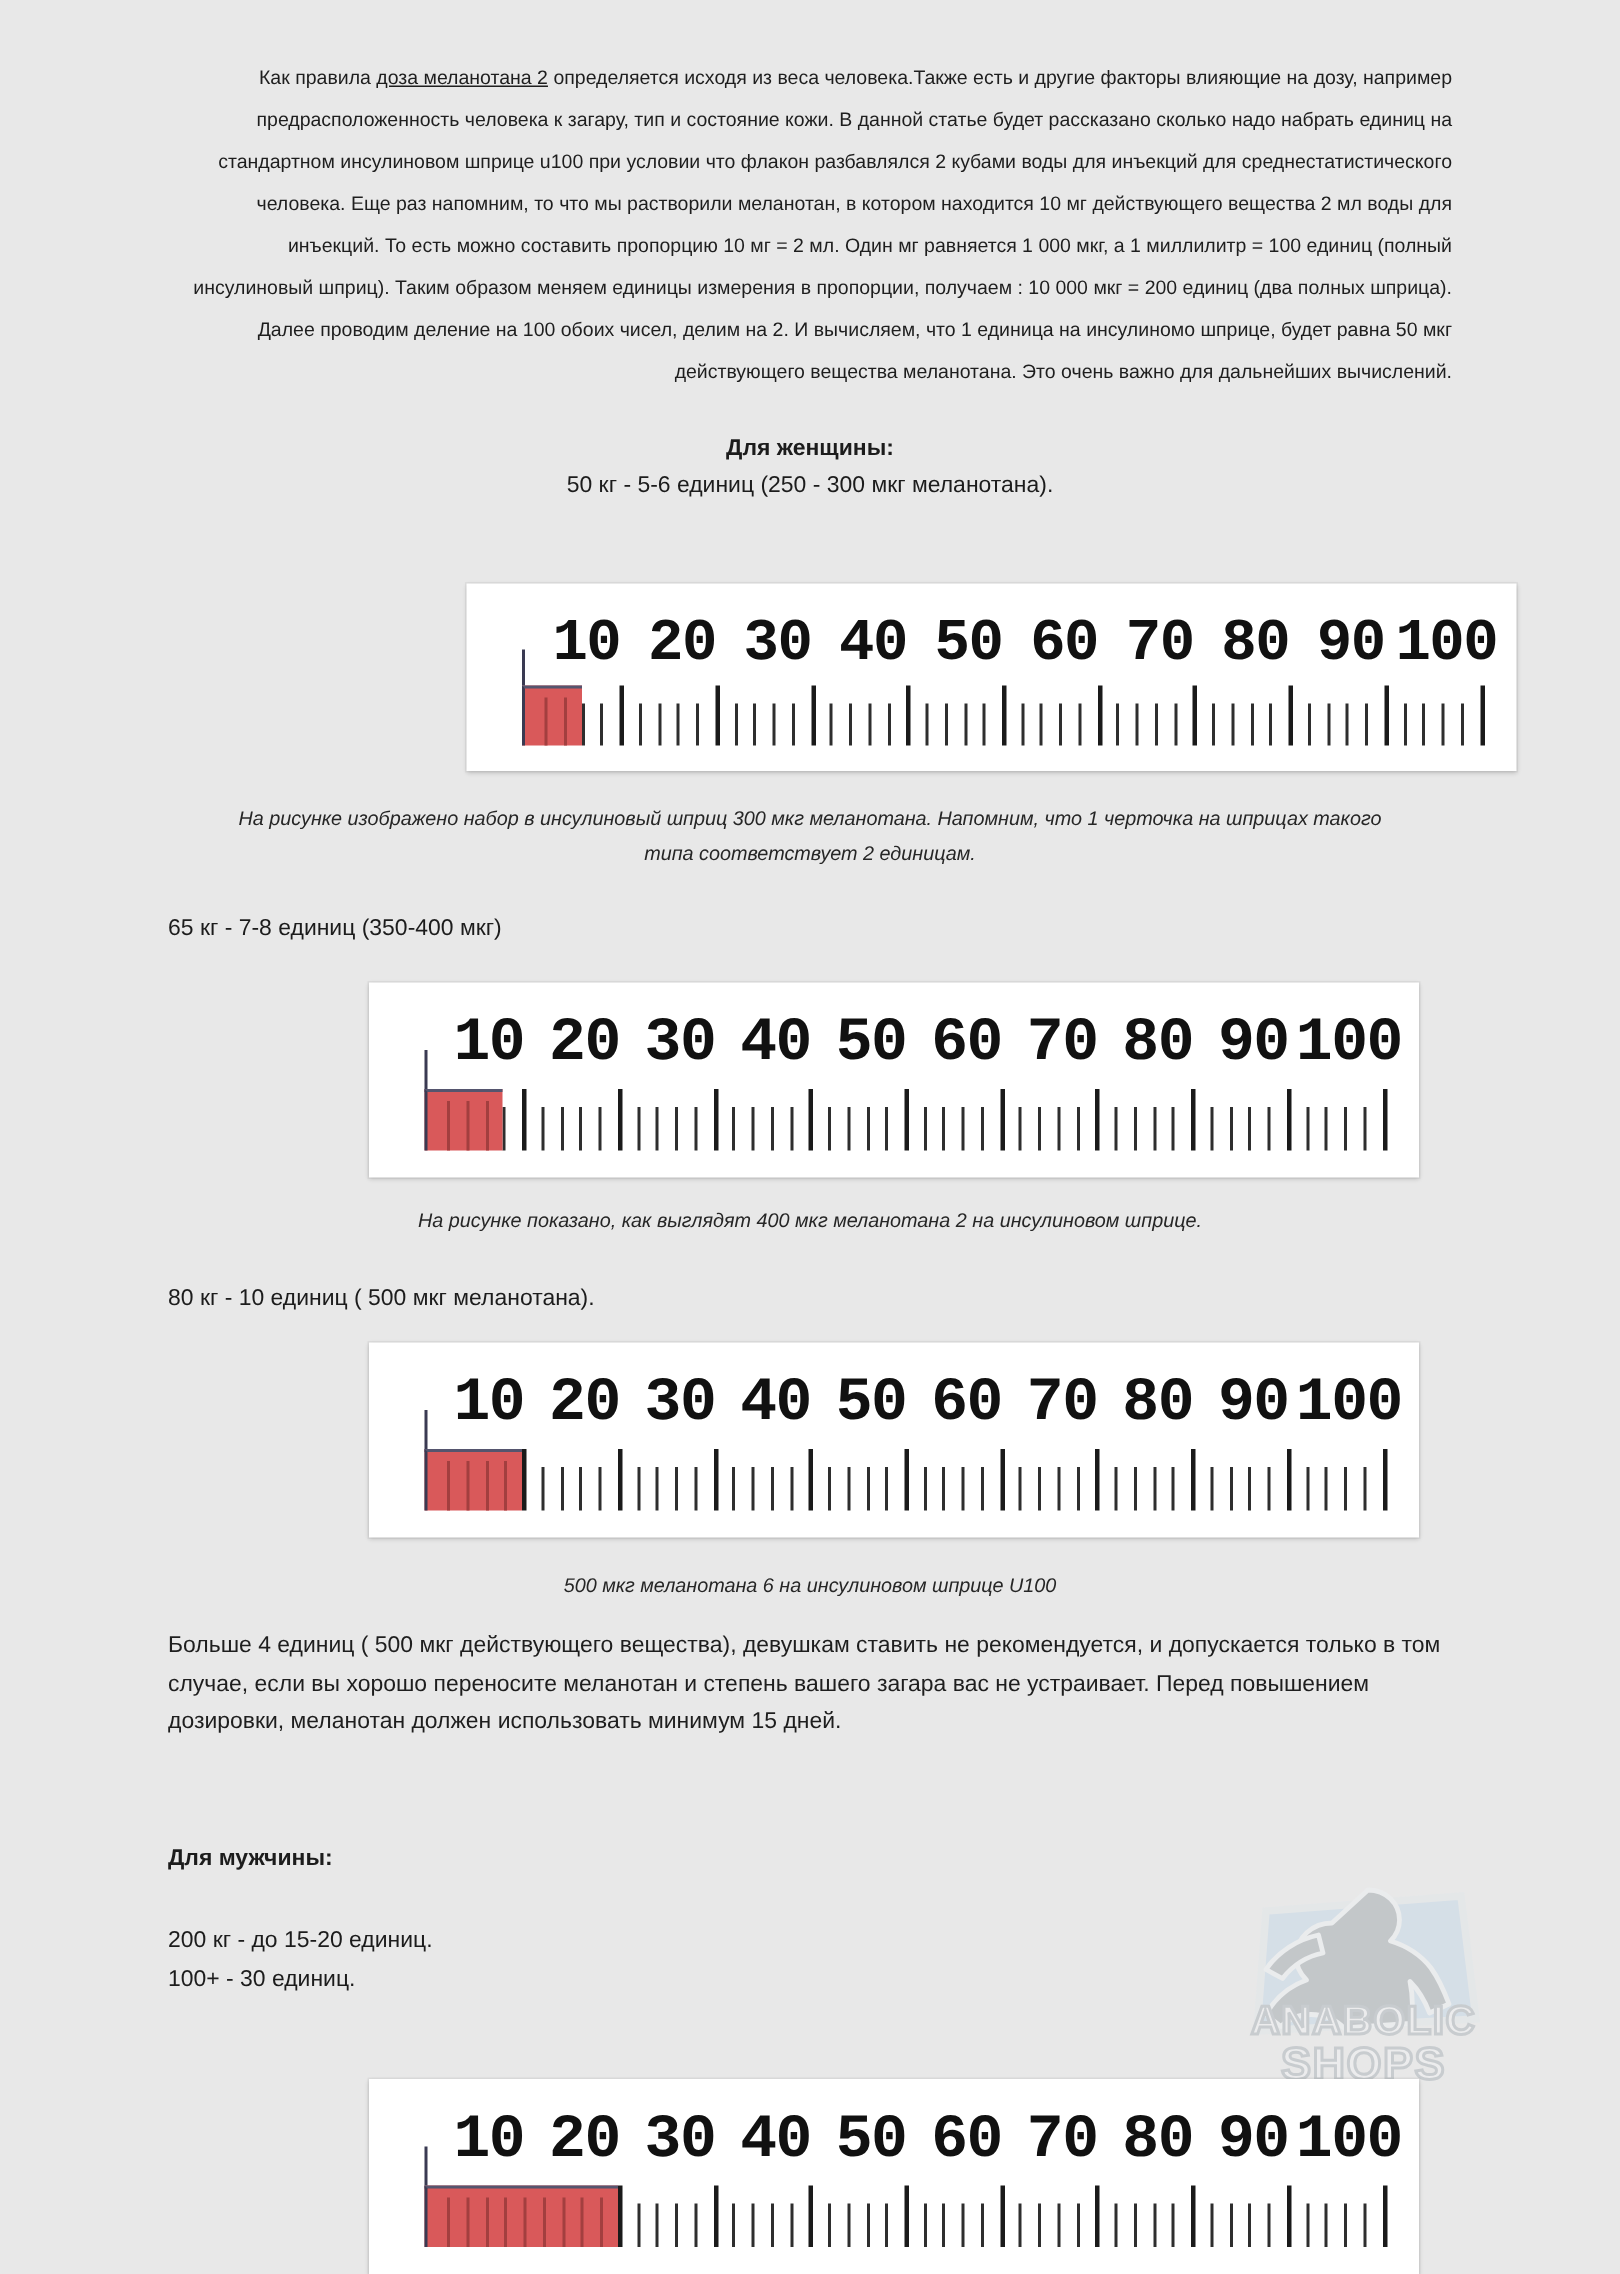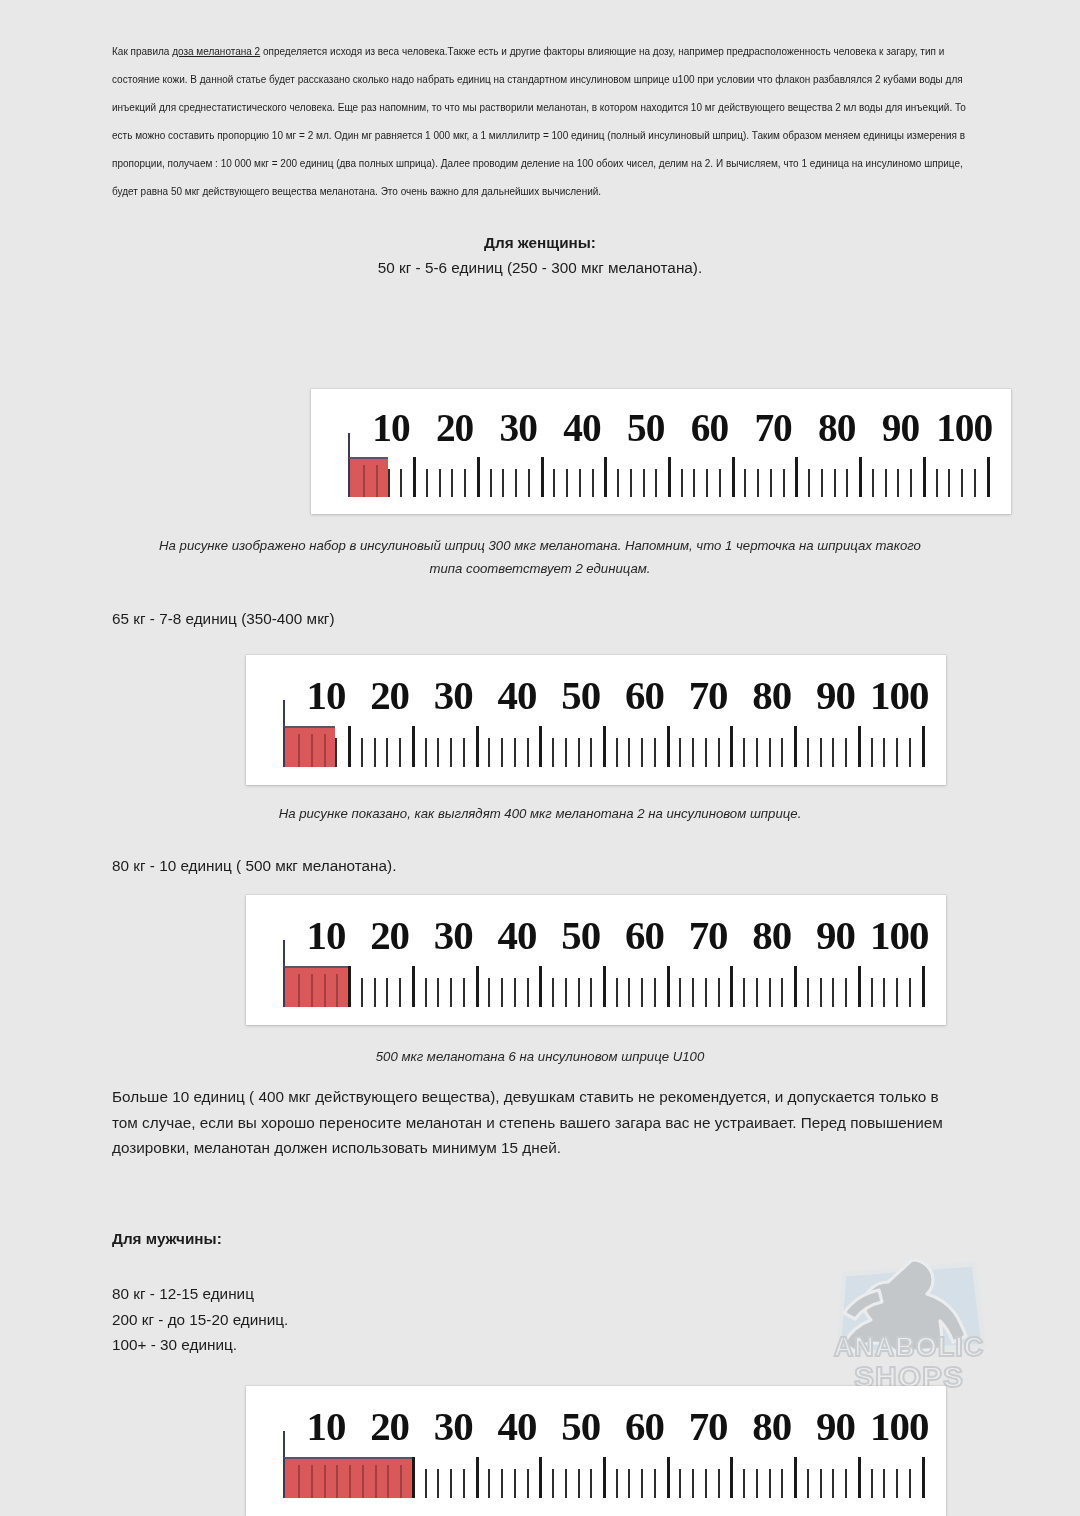--- a/index.html
+++ b/index.html
@@ -30,22 +30,22 @@
     font-size: 17px;
     font-weight: bold;
     letter-spacing: 0.1px;
     padding-top: 18px;
     color: #111;
   }
 
   
   .intro {
     margin: 38px 112px 0 112px;
-    text-align: left;
-    font-size: 10px;
+    text-align: right;
+    font-size: 13px;
     line-height: 28px;
     color: #1e1e1e;
   }
   .intro .ul { text-decoration: underline; }
 
   .para-left {
     margin: 0 112px;
     font-size: 15.3px;
     line-height: 25.5px;
     color: #1e1e1e;
@@ -87,21 +87,21 @@
   .ruler-numbers {
     position: absolute;
     left: 0; top: 0;
     height: 46%;
     width: 100%;
   }
   .ruler-num {
     position: absolute;
     bottom: 0;
     transform: translateX(-50%);
-    font-family: Liberation Serif, serif;
+    font-family: Liberation Mono, monospace;
     font-weight: bold;
     color: #111;
     letter-spacing: -1px;
     white-space: nowrap;
     line-height: 1;
   }
   .ruler-scale {
     position: absolute;
     left: 0;
     width: 100%;
@@ -390,26 +390,25 @@
           <div class="fill-tick" style="left: 26.48px; height: 32.76px;"></div>
           <div class="fill-tick" style="left: 39.22px; height: 32.76px;"></div>
           <div class="fill-tick" style="left: 51.96px; height: 32.76px;"></div>
         </div>
         <div class="plunger-stem" style="left: 36.5px; top: 45.461px; height: 25.389px;"></div>
       </div>
   </div>
 
   <p class="caption" style="position:absolute; top:1007px; left:0; right:0; margin:0 150px;">500 мкг меланотана 6 на инсулиновом шприце U100</p>
 
-  <p class="para-left" style="position:absolute; top:1046px; left:0; right:0; margin:0 112px;">Больше 10 единиц ( 400 мкг действующего вещества), девушкам ставить не рекомендуется, и допускается только в том случае, если вы хорошо переносите меланотан и степень вашего загара вас не устраивает. Перед повышением дозировки, меланотан должен использовать минимум 15 дней.</p>
+  <p class="para-left" style="position:absolute; top:1046px; left:0; right:0; margin:0 112px;">Больше 4 единиц ( 500 мкг действующего вещества), девушкам ставить не рекомендуется, и допускается только в том случае, если вы хорошо переносите меланотан и степень вашего загара вас не устраивает. Перед повышением дозировки, меланотан должен использовать минимум 15 дней.</p>
 
   <div class="line-item bold" style="position:absolute; top:1188px; left:0;">Для мужчины:</div>
 
   <div style="position:absolute; top:1243px; left:0; right:0;">
-    <div class="line-item">80 кг - 12-15 единиц</div>
     <div class="line-item">200 кг - до 15-20 единиц.</div>
     <div class="line-item">100+ -  30 единиц.</div>
   </div>
 
   <div class="watermark">
     <svg viewBox="0 0 186 152" width="186" height="152">
       <path d="M28 24 L158 14 L168 96 L22 104 Z" fill="#b9d2e6" stroke="#dfe6ea" stroke-width="5"></path>
       <g fill="#8e969d" stroke="#eef2f5" stroke-width="3.2" stroke-linejoin="round">
         <path d="M96 10 c12 0 21 9 21 20 c0 6 -3 11 -6 14 c10 3 20 9 27 18
                  c5 7 9 16 12 24 l-13 6 c-3 -8 -8 -16 -13 -21 c2 10 2 20 0 28

